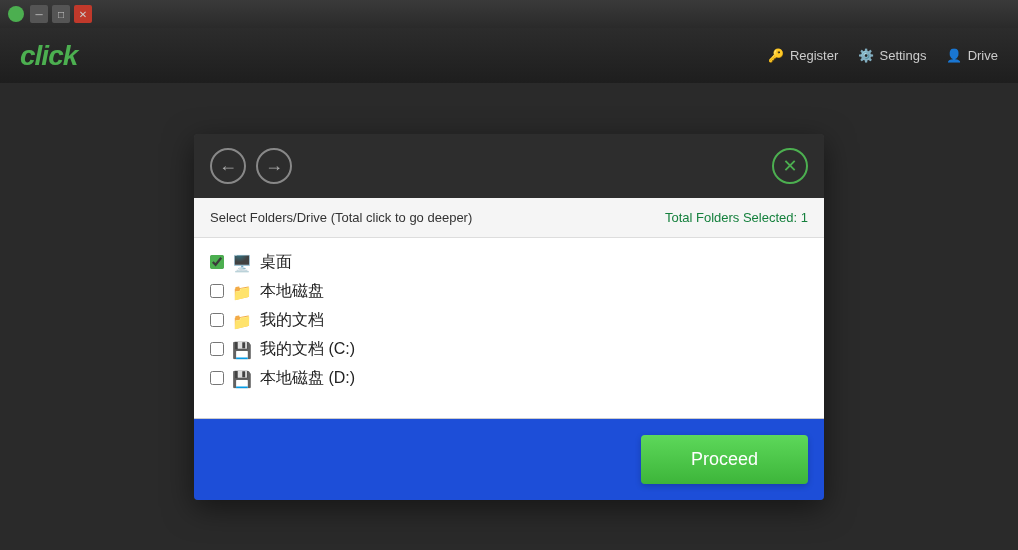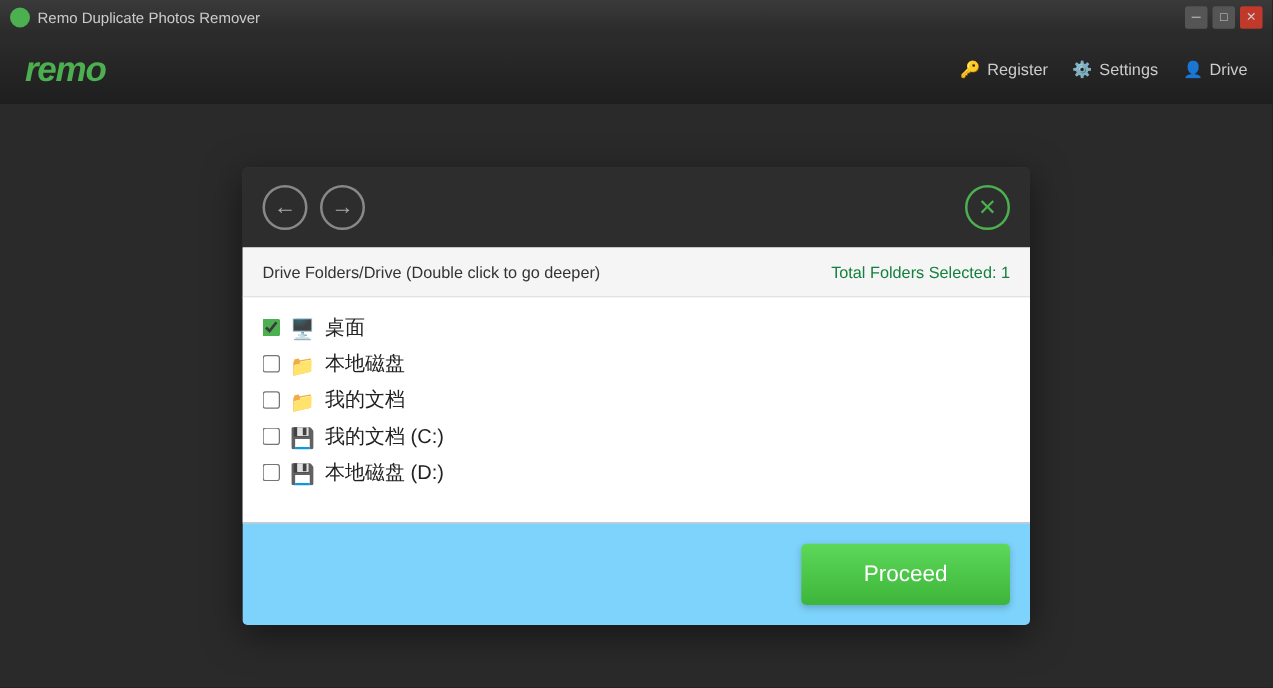--- a/index.html
+++ b/index.html
@@ -187,21 +187,21 @@
       display: inline-block;
       font-size: 16px;
     }
     .folder-name {
       font-size: 16px;
       color: #222;
     }
 
     
     .dialog-footer {
-      background: #7dd3fc;
+      background: #1d4ed8;
       padding: 16px;
       display: flex;
       justify-content: flex-end;
       border-top: 1px solid #ccc;
     }
     .proceed-btn {
       background: linear-gradient(to bottom, #5dd85a, #3db53a);
       color: #fff;
       border: none;
       padding: 14px 50px;
@@ -210,31 +210,30 @@
       border-radius: 4px;
       cursor: pointer;
       box-shadow: 0 2px 6px rgba(0,0,0,0.2);
     }
   </style>
 </head>
 <body>
 
 <div class="title-bar">
   <div class="title-bar-icon"></div>
-  <span class="title-bar-text">Remo Duplicate Photos Remover</span>
   <div class="title-bar-buttons">
     <div class="tb-btn">─</div>
     <div class="tb-btn">□</div>
     <div class="tb-btn close">✕</div>
   </div>
 </div>
 
 <div class="app-header">
   <div class="logo">
-    <span>remo</span>
+    <span>click</span>
   </div>
   <div class="header-actions">
     <div class="header-action-item">
       <span>🔑</span>
       <span>Register</span>
     </div>
     <div class="header-action-item">
       <span>⚙️</span>
       <span>Settings</span>
     </div>
@@ -252,21 +251,21 @@
     <div class="dialog-header">
       <div class="nav-buttons">
         <button class="nav-btn">←</button>
         <button class="nav-btn">→</button>
       </div>
       <button class="close-btn">✕</button>
     </div>
 
     <div class="dialog-body">
       <div class="folder-header">
-        <span class="folder-header-label">Drive Folders/Drive (Double click to go deeper)</span>
+        <span class="folder-header-label">Select Folders/Drive (Total click to go deeper)</span>
         <span class="folder-count">Total Folders Selected: 1</span>
       </div>
 
       <div class="folder-list">
 
         <div class="folder-item">
           <input type="checkbox" checked="" style="">
           <span class="folder-icon">🖥️</span>
           <span class="folder-name">桌面</span>
         </div>

